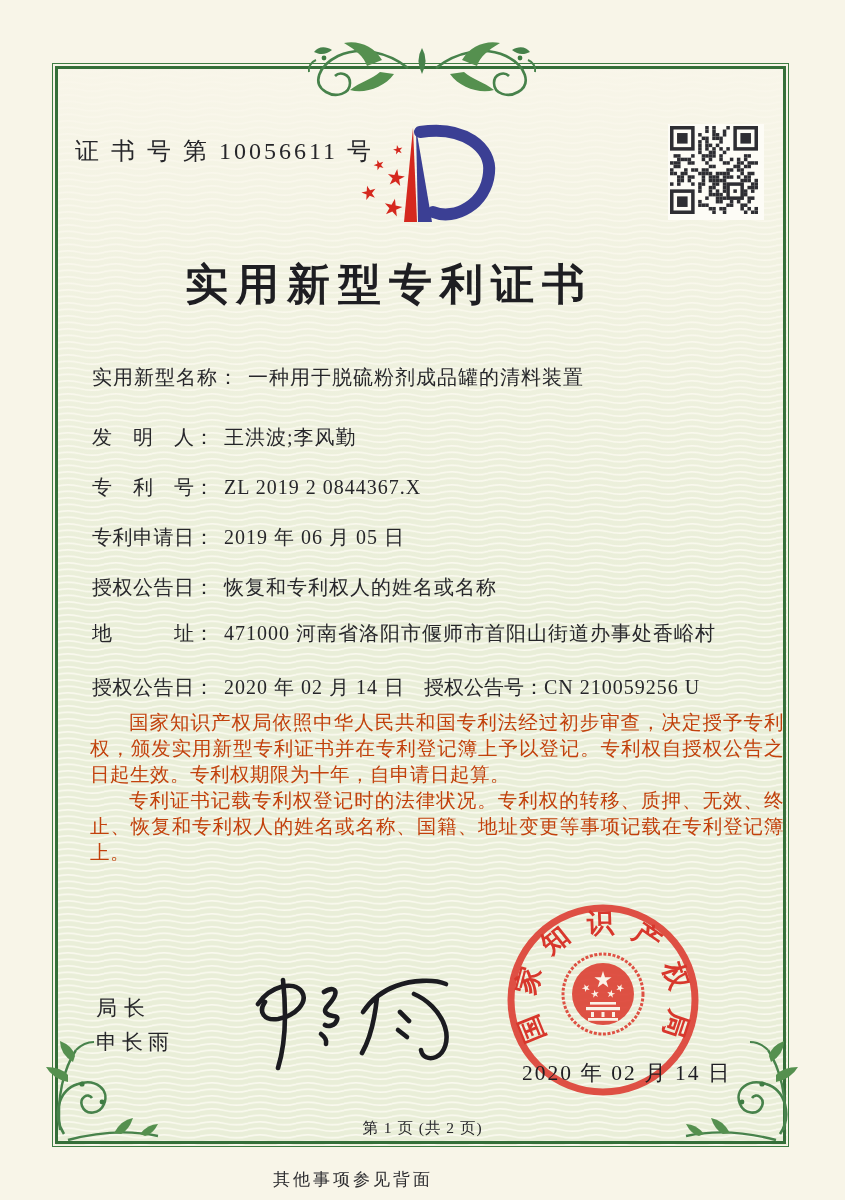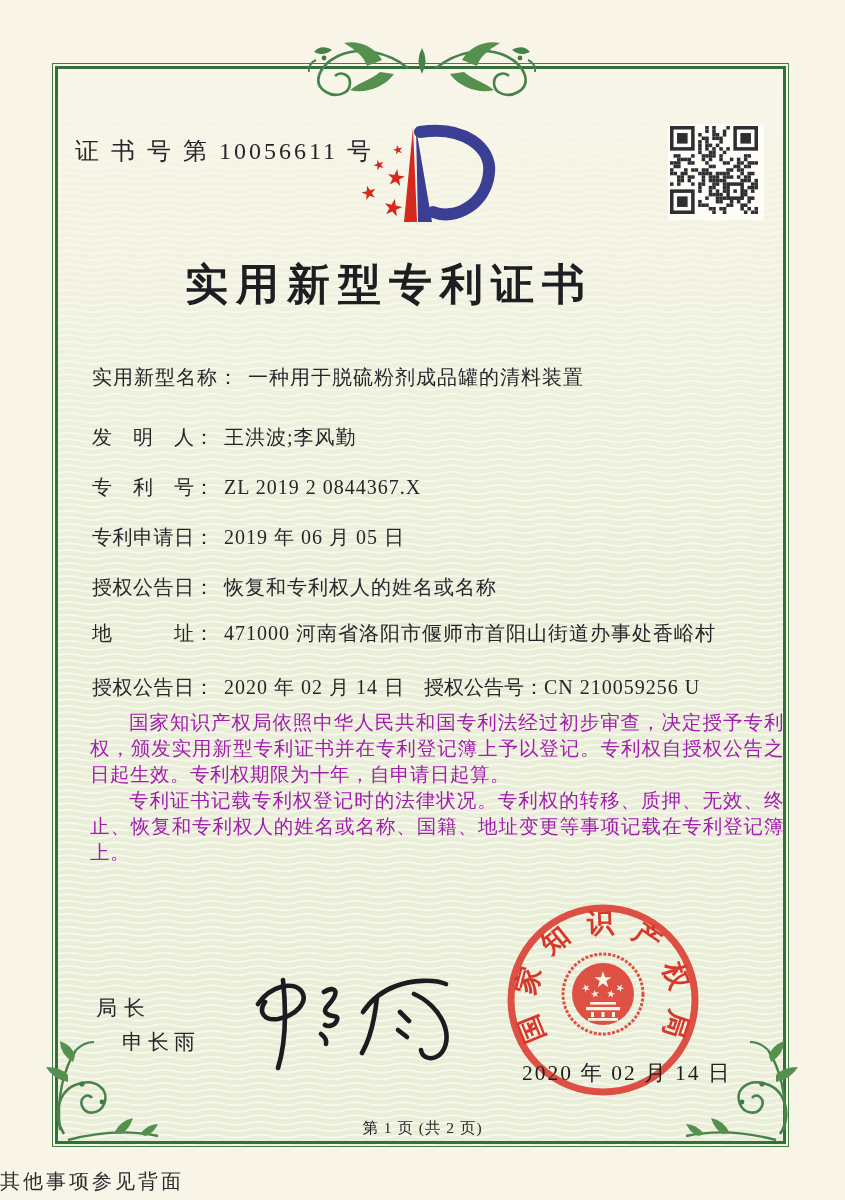--- a/index.html
+++ b/index.html
@@ -27,32 +27,32 @@
     font-size:43px;font-weight:bold;letter-spacing:8px;color:#1e1e22;}
 
   .field{position:absolute;left:92px;font-size:20px;white-space:nowrap;}
   .flabel{display:inline-block;width:102px;text-align:justify;text-align-last:justify;vertical-align:top;}
   .flabel.wide{width:auto;text-align:center;text-align-last:auto;letter-spacing:1px;}
   .fcolon{display:inline-block;}
   .fvalue{margin-left:10px;letter-spacing:1px;}
   .grant2{position:absolute;left:332px;top:0;white-space:nowrap;}
 
   .paras{position:absolute;left:90px;top:710px;width:694px;font-size:19.5px;
-    line-height:26px;color:#a21caf;text-align:justify;}
+    line-height:26px;color:#c2410c;text-align:justify;}
   .paras p{margin:0;text-indent:2em;letter-spacing:0.5px;}
 
   .signer-title{position:absolute;left:96px;top:994px;font-size:21px;letter-spacing:7px;}
-  .signer-name{position:absolute;left:96px;top:1028px;font-size:21px;letter-spacing:5px;margin-left:26px;}
+  .signer-name{position:absolute;left:96px;top:1028px;font-size:21px;letter-spacing:5px;}
   .signature{position:absolute;left:228px;top:950px;width:240px;height:125px;}
 
   .seal{position:absolute;left:503px;top:900px;width:200px;height:200px;}
   .seal-date{position:absolute;left:522px;top:1058px;font-size:21.5px;letter-spacing:2px;color:#1d1d22;white-space:nowrap;}
 
   .page-ind{position:absolute;left:0;top:1118px;width:845px;text-align:center;font-size:15.5px;letter-spacing:1px;}
-  .back-note{position:absolute;left:0;top:1168px;width:706px;text-align:left;font-size:20px;letter-spacing:3px;color:#2b2b2e;}
+  .back-note{position:absolute;left:0;top:1168px;width:706px;text-align:center;font-size:17px;letter-spacing:3px;color:#2b2b2e;}
 </style>
 </head>
 <body>
 
 <div class="page">
 
   <svg class="guilloche" xmlns="http://www.w3.org/2000/svg">
     <defs>
       <pattern id="wave" patternUnits="userSpaceOnUse" width="48" height="6.5">
         <rect width="48" height="6.5" fill="#e9eed8"></rect>

